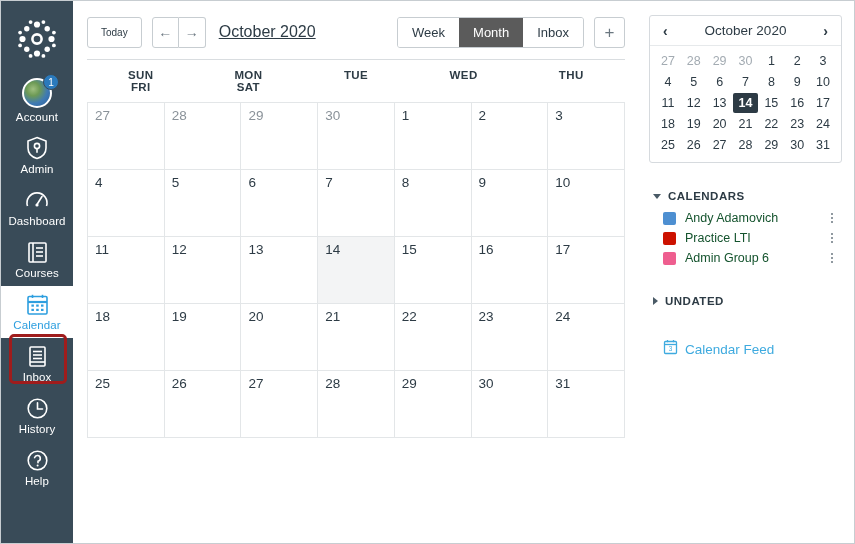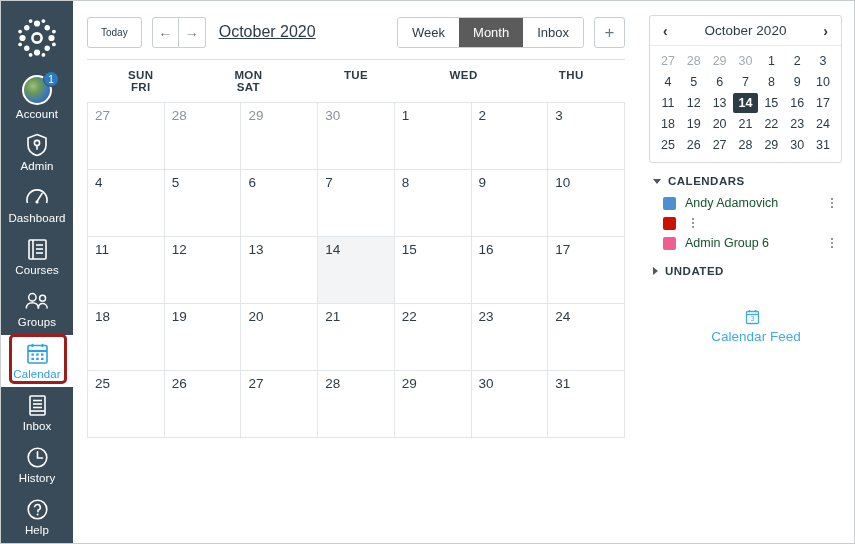--- a/index.html
+++ b/index.html
@@ -264,21 +264,21 @@
   .mini-day.other { color: #a3abb2; }
   .mini-day.sel {
     background: #2d3b45;
     color: #ffffff;
     font-weight: bold;
   }
 
   .section-head {
     display: flex;
     align-items: center;
-    margin: 12px 0 6px 4px;
+    margin: 27px 0 6px 4px;
     cursor: pointer;
   }
   .caret {
     width: 0; height: 0;
     margin-right: 7px;
   }
   .caret.down {
     border-left: 4.5px solid transparent;
     border-right: 4.5px solid transparent;
     border-top: 5.5px solid #4a5a66;
@@ -328,21 +328,20 @@
     background: #6b7780;
     border-radius: 50%;
     display: block;
   }
   .feed-link {
     display: flex;
     align-items: center;
     margin: 32px 0 0 14px;
     text-decoration: none;
     cursor: pointer;
-    flex-direction: column;
   }
   .feed-link .ftext {
     color: #3eaadf;
     font-size: 13.5px;
     margin-left: 7px;
   }
 </style>
 </head>
 <body>
 
@@ -410,31 +409,20 @@
           <rect x="2" y="2" width="17" height="19" rx="1"></rect>
           <path d="M6 2 v19"></path>
             <path d="M9 7 h7"></path>
             <path d="M9 11 h7"></path>
             <path d="M9 15 h7"></path>
         </svg>
       </span>
       <span class="nav-label">Courses</span>
     </a>
 
-    <a class="nav-item">
-      <span class="nav-icon">
-        <svg width="28" height="22" viewBox="0 0 28 22" fill="none" stroke="#ffffff" stroke-width="1.6">
-          <circle cx="9" cy="7" r="4"></circle>
-          <path d="M2.5 19 c0-4 3-6.2 6.5-6.2 s6.5 2.2 6.5 6.2"></path>
-          <circle cx="20" cy="8" r="3.2"></circle>
-          <path d="M15.5 19 c0-3.4 2.2-5.2 4.5-5.2 s5 1.8 5 5.2"></path>
-        </svg>
-      </span>
-      <span class="nav-label">Groups</span>
-    </a>
 
     <a class="nav-item active">
       <span class="nav-icon">
         <svg width="23" height="23" viewBox="0 0 23 23" fill="none" stroke="#2e9fdf" stroke-width="1.6">
           <rect x="2" y="3.5" width="19" height="17.5" rx="1.2"></rect>
           <path d="M2 9 h19" stroke-width="2.2"></path>
           <path d="M6.5 1.8 v3.2"></path>
             <path d="M16.5 1.8 v3.2"></path>
           <g fill="#2e9fdf" stroke="none">
             <rect x="5.4" y="11.5" width="2.5" height="2.2"></rect>
@@ -695,20 +683,21 @@
             <span class="swatch" style="background: rgb(77, 143, 209);"></span>
             <span class="cal-name">Andy Adamovich</span>
             <span class="kebab">
               <i></i>
               <i></i>
               <i></i>
             </span>
           </div>
           <div class="cal-item">
             <span class="swatch" style="background: rgb(204, 17, 0);"></span>
+            <span class="cal-name">Practice LTI</span>
             <span class="kebab">
               <i></i>
               <i></i>
               <i></i>
             </span>
           </div>
           <div class="cal-item">
             <span class="swatch" style="background: rgb(238, 94, 143);"></span>
             <span class="cal-name">Admin Group 6</span>
             <span class="kebab">

